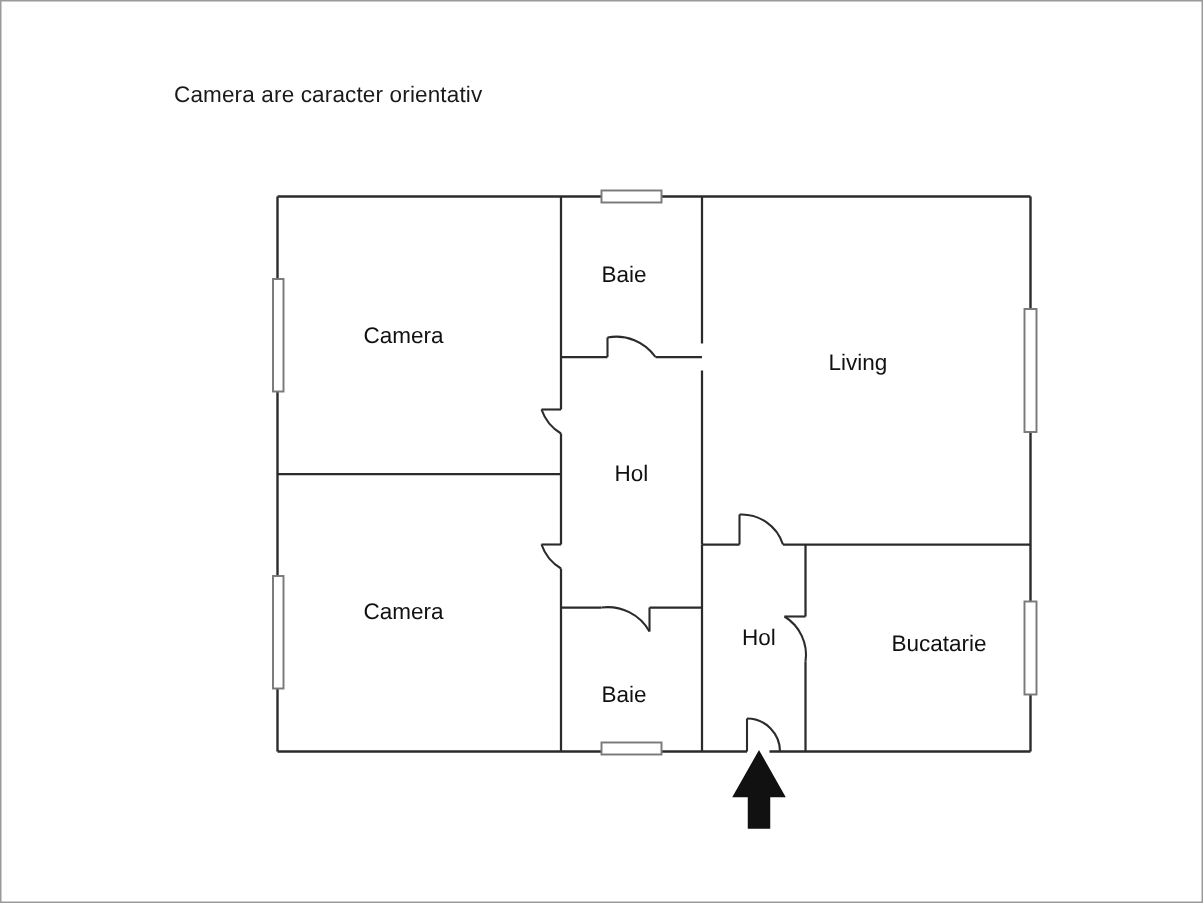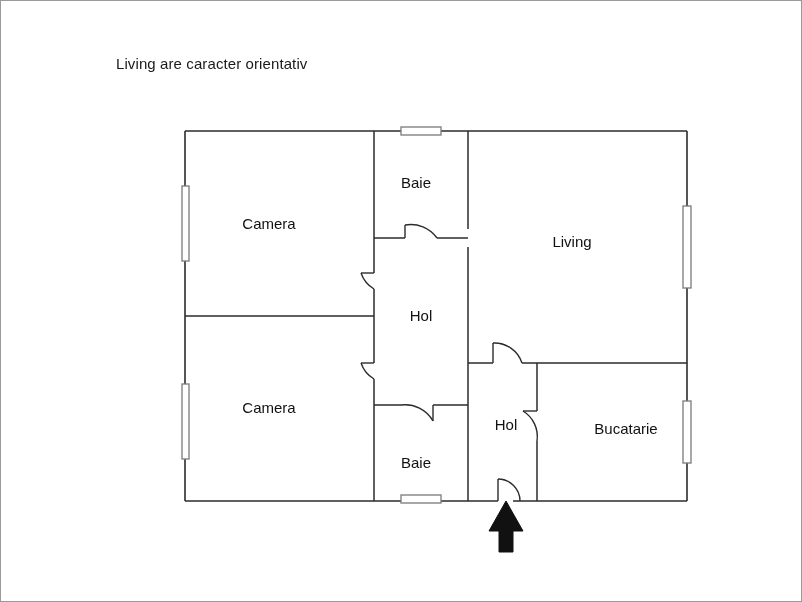--- a/index.html
+++ b/index.html
@@ -39,21 +39,21 @@
     fill: #111111;
     text-anchor: middle;
     dominant-baseline: middle;
   }
 </style>
 </head>
 <body>
 
 <div id="page">
 
-  <div id="plan-title">Living are caracter orientativ</div>
+  <div id="plan-title">Camera are caracter orientativ</div>
 
   <svg id="floorplan-svg" width="802" height="602" viewBox="0 0 802 602">
 
     <g fill="none" stroke="#2b2b2b" stroke-width="1.6">
 
       <path d="M184,130 L686,130"></path>
       <path d="M184,130 L184,500"></path>
       <path d="M686,130 L686,500"></path>
       <path d="M184,500 L497,500"></path>
       <path d="M512,500 L686,500"></path>

